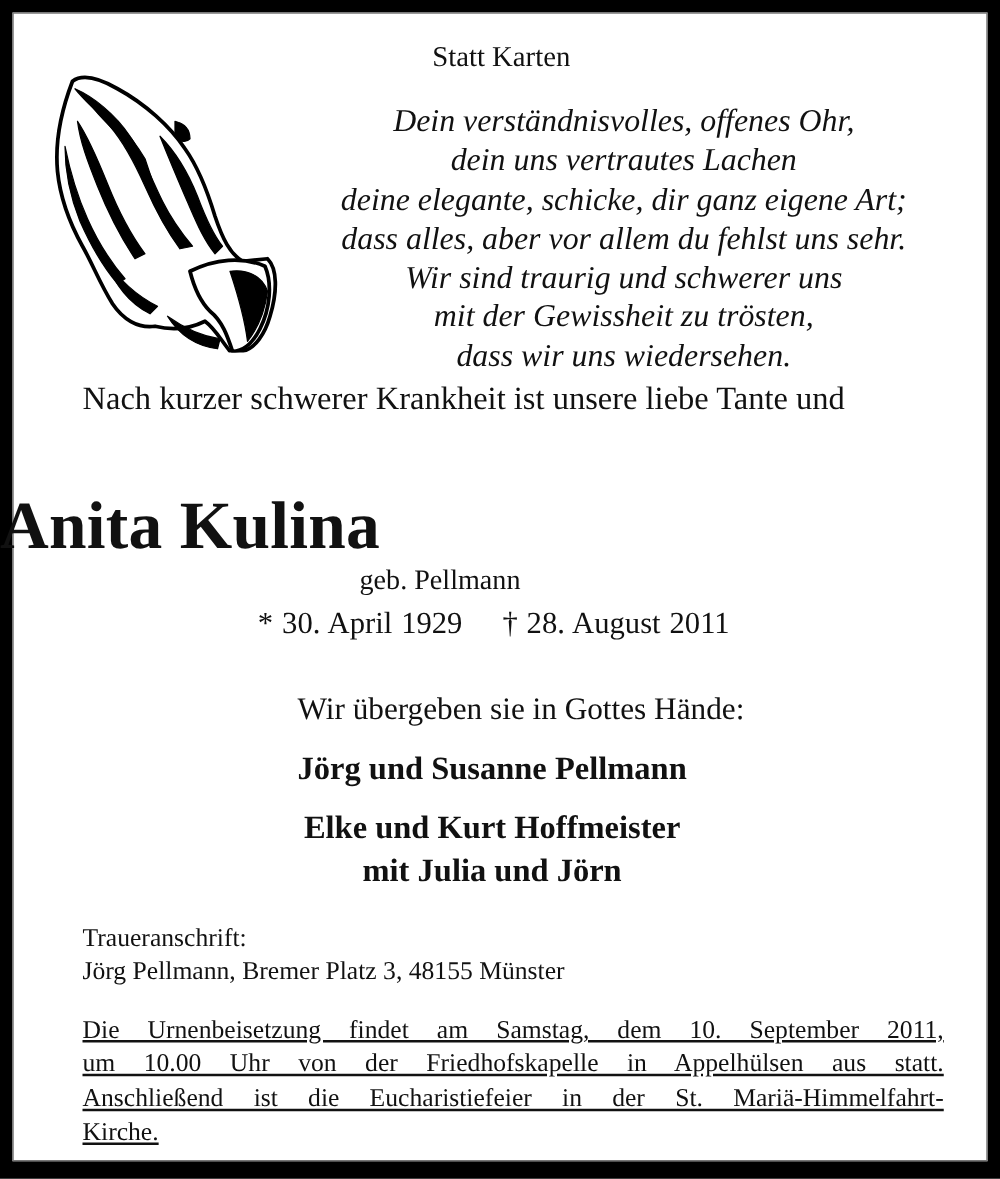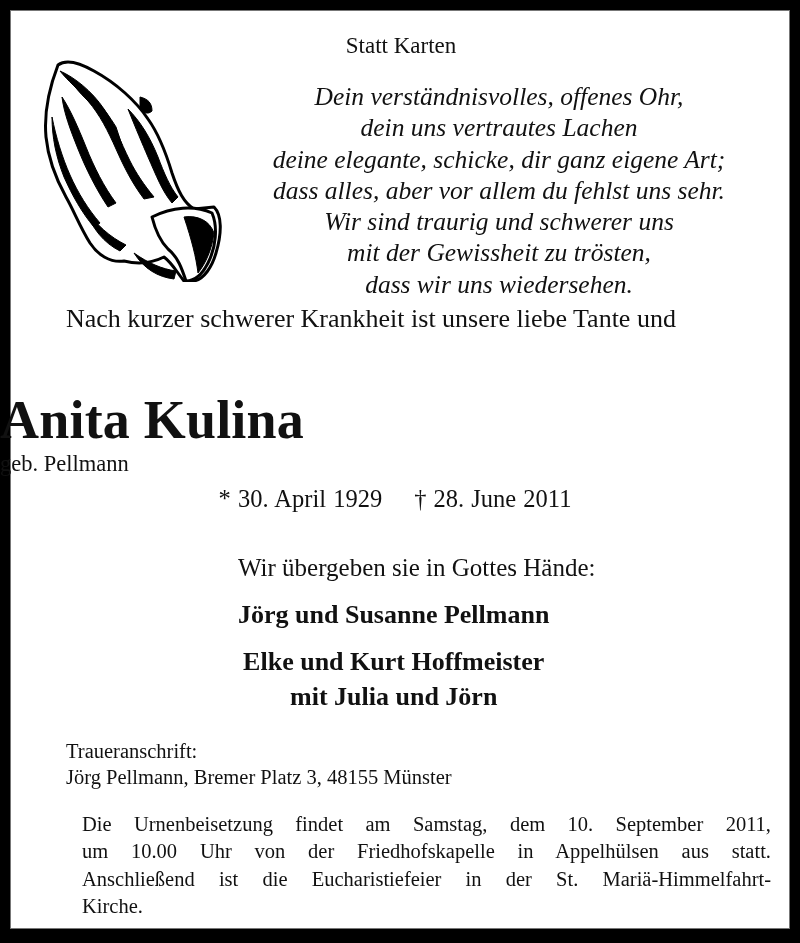--- a/index.html
+++ b/index.html
@@ -23,32 +23,32 @@
   .poem div { white-space: nowrap; }
   .intro {
     position: absolute; left: 66px; top: 306px; width: 700px;
     font-size: 26px; line-height: 26px;
   }
   .intro div { white-space: nowrap; }
   .name {
     left: 0; width: 800px; top: 389px; text-align: left;
     font-weight: bold; font-size: 54px; letter-spacing: 0.2px;
   }
-  .nee { left: 0; width: 704px; top: 451px; font-size: 22.5px; }
+  .nee { left: 0; width: 704px; top: 451px; text-align: center; font-size: 22.5px; }
   .dates { left: 0; width: 790px; top: 485px; text-align: center; font-size: 24.5px; word-spacing: 1px; }
   .dates .gap { display: inline-block; width: 32px; }
   .commit { left: 238px; top: 554px; font-size: 25px; }
   .mourners { position: absolute; left: 238px; top: 598px; font-weight: bold; font-size: 26px; }
   .mourners .m1 { height: 47px; line-height: 34px; }
   .mourners .m2 { line-height: 34.5px; text-align: center; }
   .addr { position: absolute; left: 66px; top: 738px; font-size: 20.5px; line-height: 26px; }
   .addr div { white-space: nowrap; }
   .burial {
-    position: absolute; left: 82px; top: 811px; width: 689px;
-    font-size: 20.5px; line-height: 27.3px; text-align: justify;
+    position: absolute; left: 66px; top: 811px; width: 689px;
+    font-size: 20.5px; line-height: 27.3px; text-align: justify; text-decoration: underline;
   }
   .burial div { text-align: justify; text-align-last: justify; white-space: nowrap; }
   .burial div.last { text-align-last: left; }
 </style>
 </head>
 <body>
 
 <div class="panel"></div>
 
 <div class="abs statt">Statt Karten</div>
@@ -82,21 +82,21 @@
   <div>dass wir uns wiedersehen.</div>
 </div>
 
 <div class="intro">
   <div>Nach kurzer schwerer Krankheit ist unsere liebe Tante und</div>
 </div>
 
 <div class="abs name">Anita Kulina</div>
 <div class="abs nee">geb. Pellmann</div>
 <div class="abs dates">
-  <span>* 30. April 1929</span><span class="gap"></span><span>† 28. June 2011</span>
+  <span>* 30. April 1929</span><span class="gap"></span><span>† 28. August 2011</span>
 </div>
 
 <div class="abs commit">Wir übergeben sie in Gottes Hände:</div>
 
 <div class="mourners">
   <div class="m1">Jörg und Susanne Pellmann</div>
   <div class="m2">Elke und Kurt Hoffmeister</div>
   <div class="m2">mit Julia und Jörn</div>
 </div>
 

